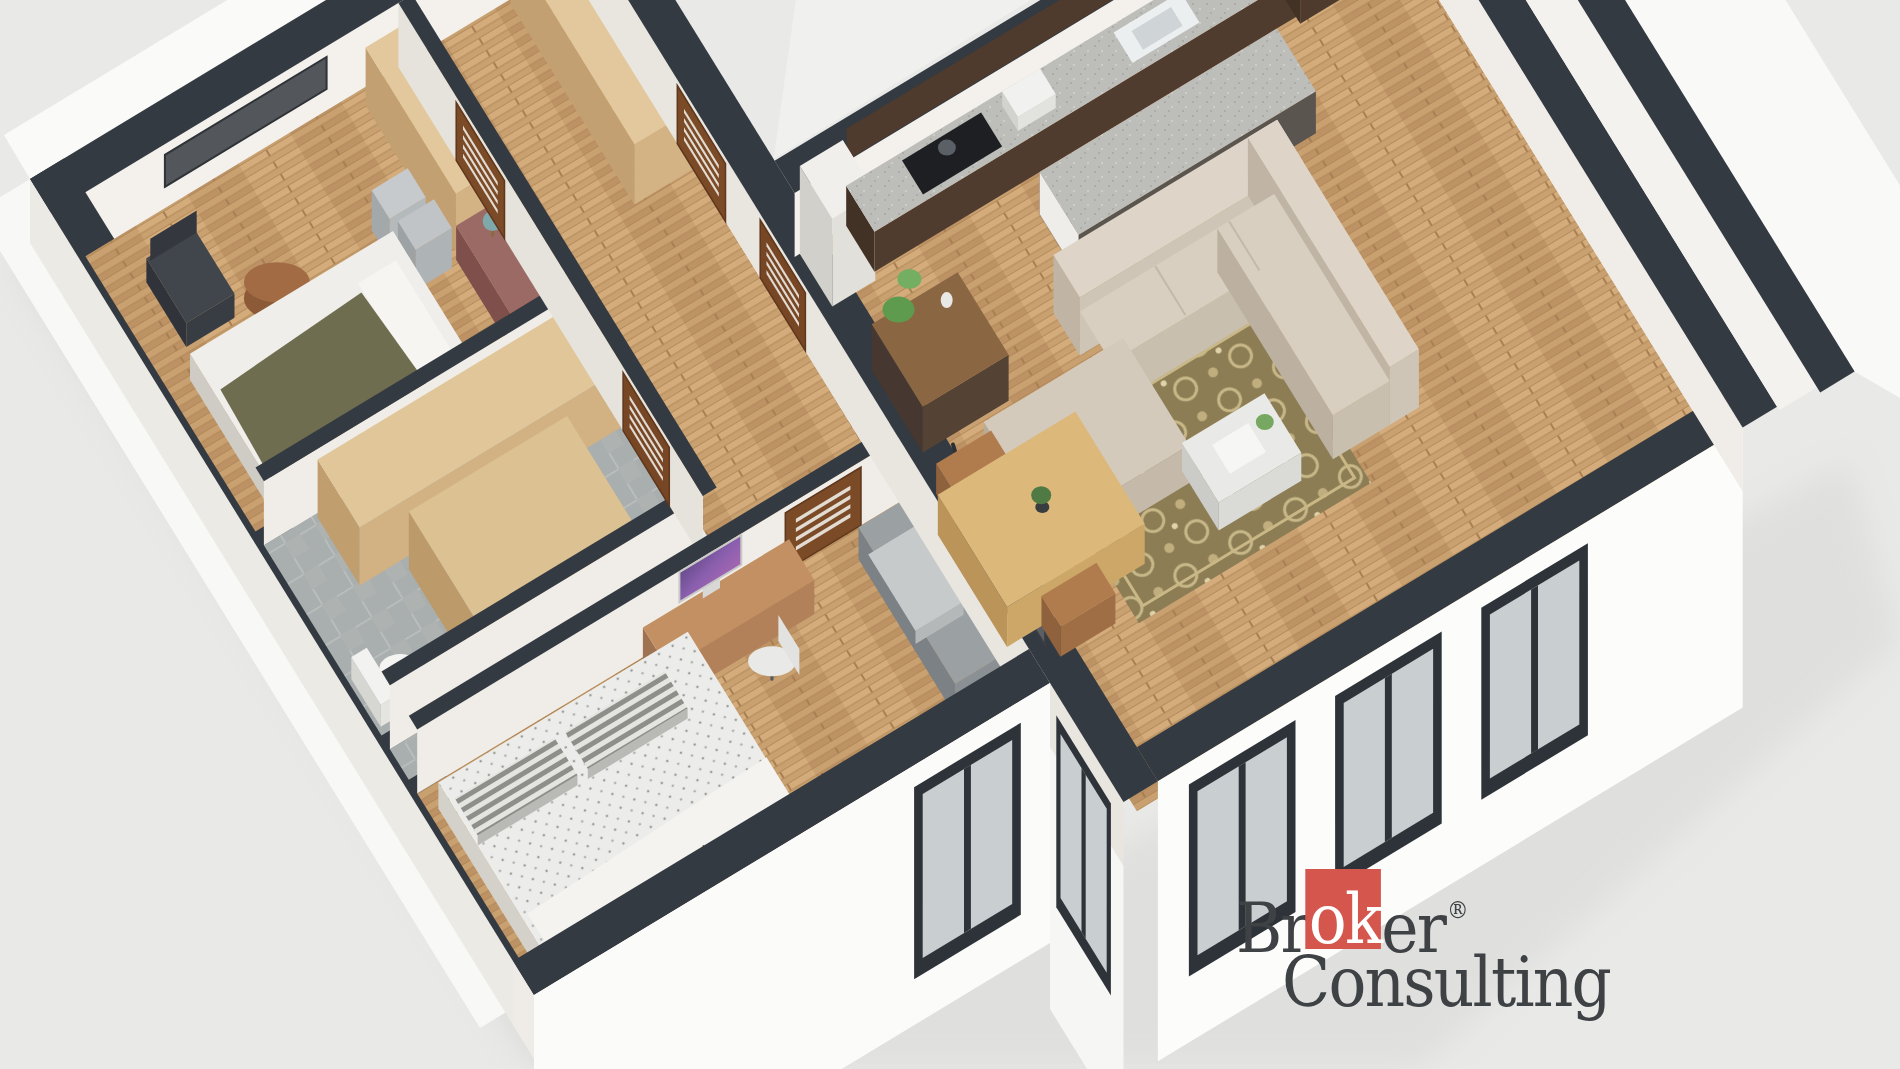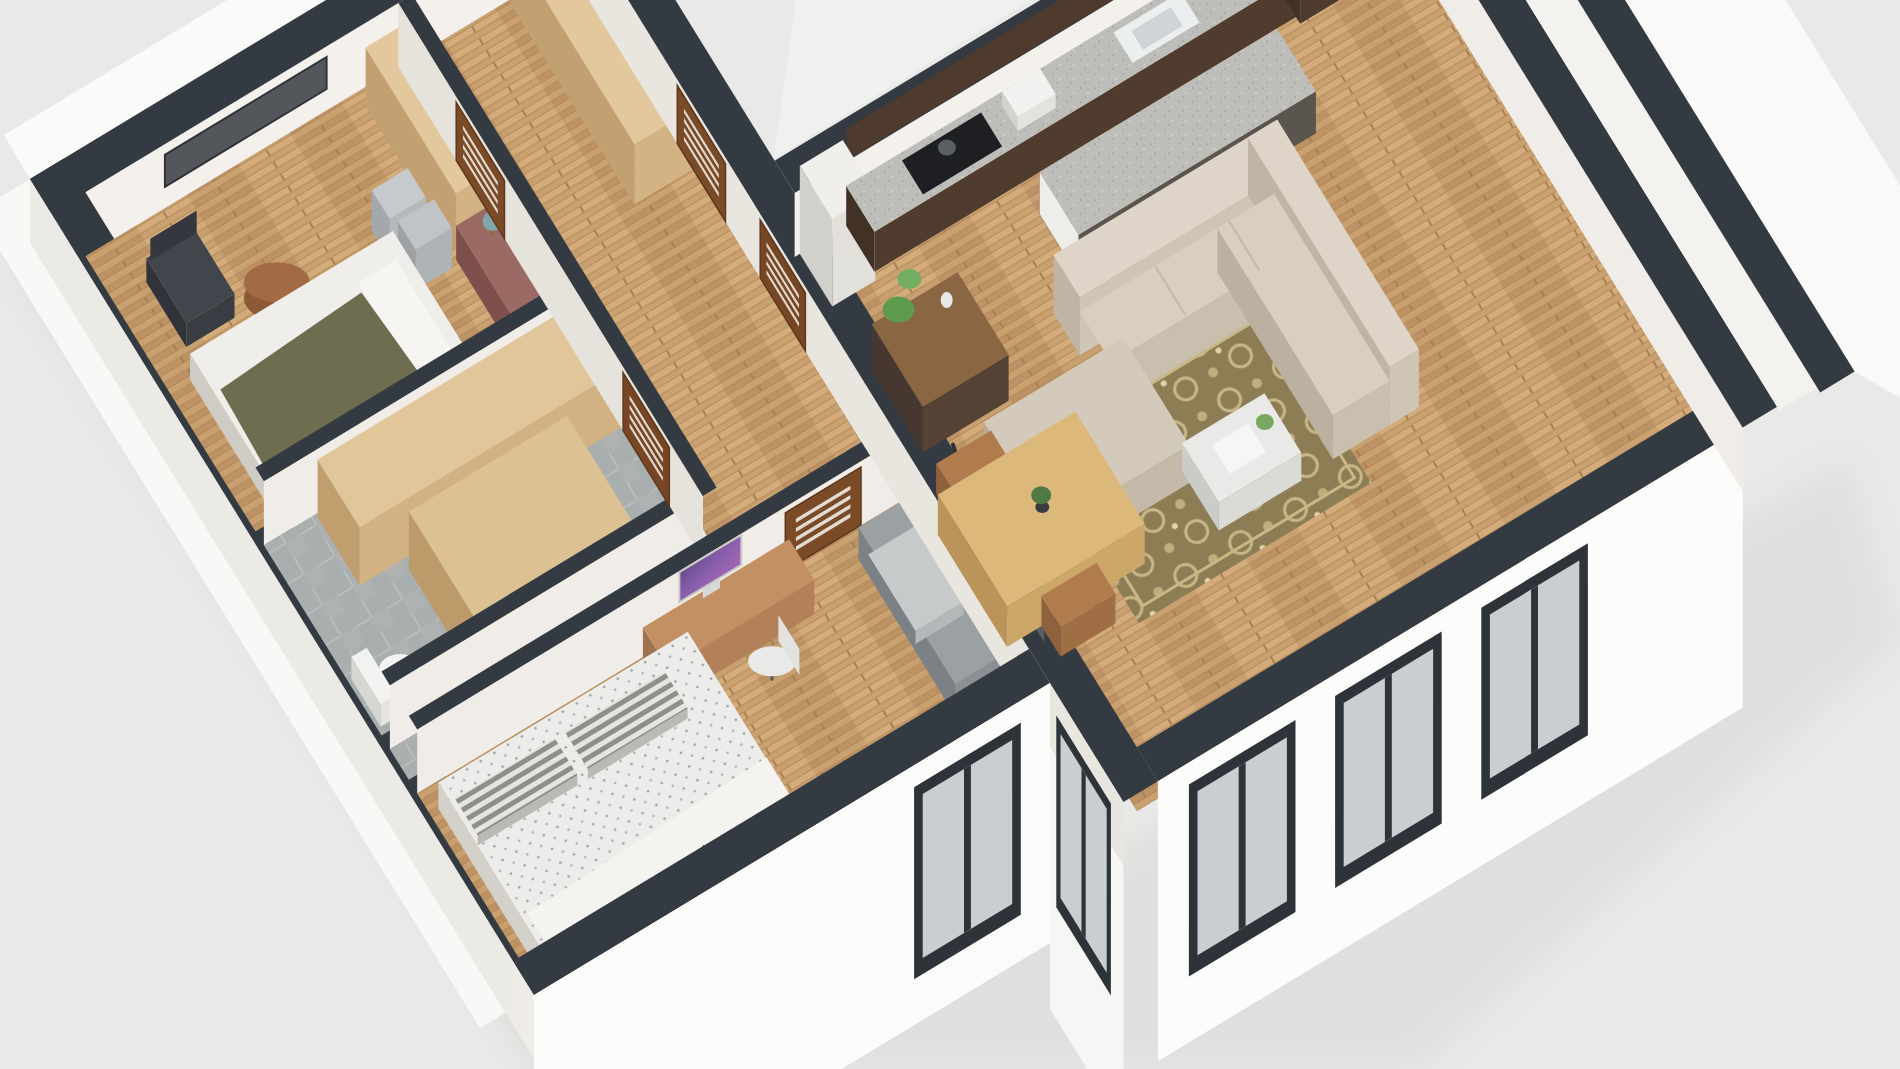--- a/index.html
+++ b/index.html
@@ -283,13 +283,17 @@
         <polygon points="1489.9,778.5 1579.3,724.4 1579.3,560.4 1489.9,614.5" fill="#c9ced1" stroke-width="2"></polygon>
         <polygon points="1531.1,753.5 1538.0,749.4 1538.0,585.4 1531.1,589.5" fill="#2d3338" stroke-width="2"></polygon>
         <polygon points="1359.5,-128.9 1742.7,491.6 1742.7,427.6 1359.5,-192.9" fill="#f0ede8"></polygon>
         <polygon points="1359.5,-192.9 1393.8,-213.7 1777.1,406.8 1742.7,427.6" fill="#343a41"></polygon>
         <polygon points="1393.8,-213.7 1431.7,-236.6 1817.0,387.3 1779.2,410.2" fill="#f4f2ee"></polygon>
         <polygon points="1460.8,-265.9 1854.6,371.6 2104.6,516.6 1710.8,-120.9" fill="#f9f9f8"></polygon>
         <polygon points="1426.4,-245.1 1460.8,-265.9 1854.6,371.6 1820.2,392.4" fill="#343a41"></polygon>
       </g>
   </svg>
 
+  <div class="logo">
+    <div class="logo-line1"><span>Br</span><span class="logo-red-wrap"><span class="logo-red"></span><span class="logo-ok">ok</span></span><span>er</span><span class="logo-reg">®</span></div>
+    <div class="logo-line2">Consulting</div>
+  </div>
 </div>
 
 </body></html>

